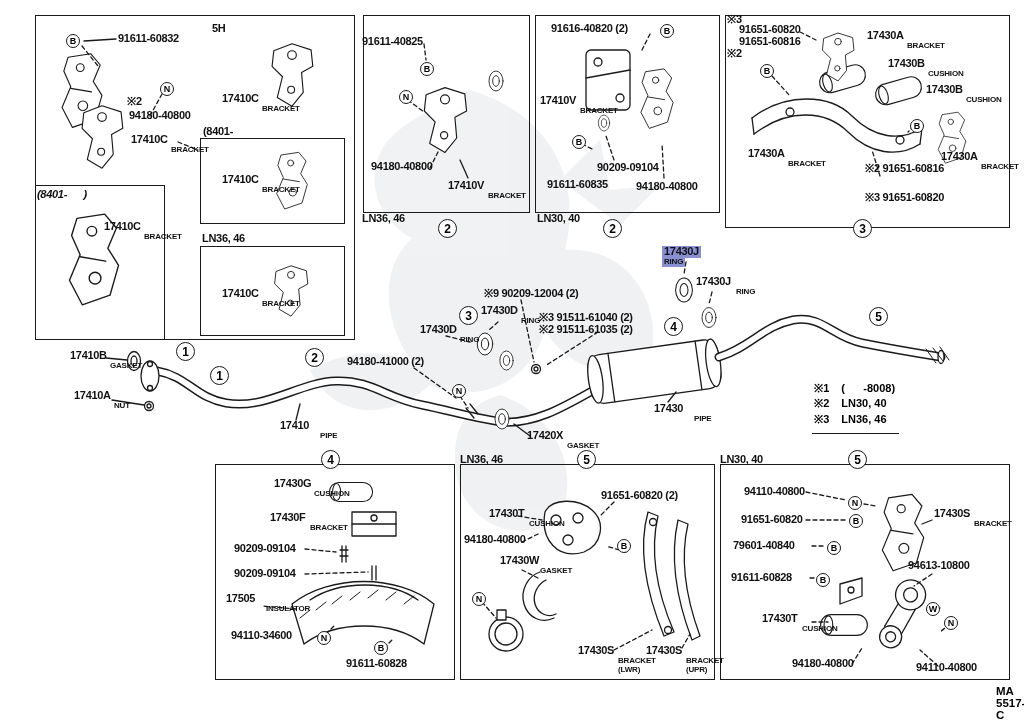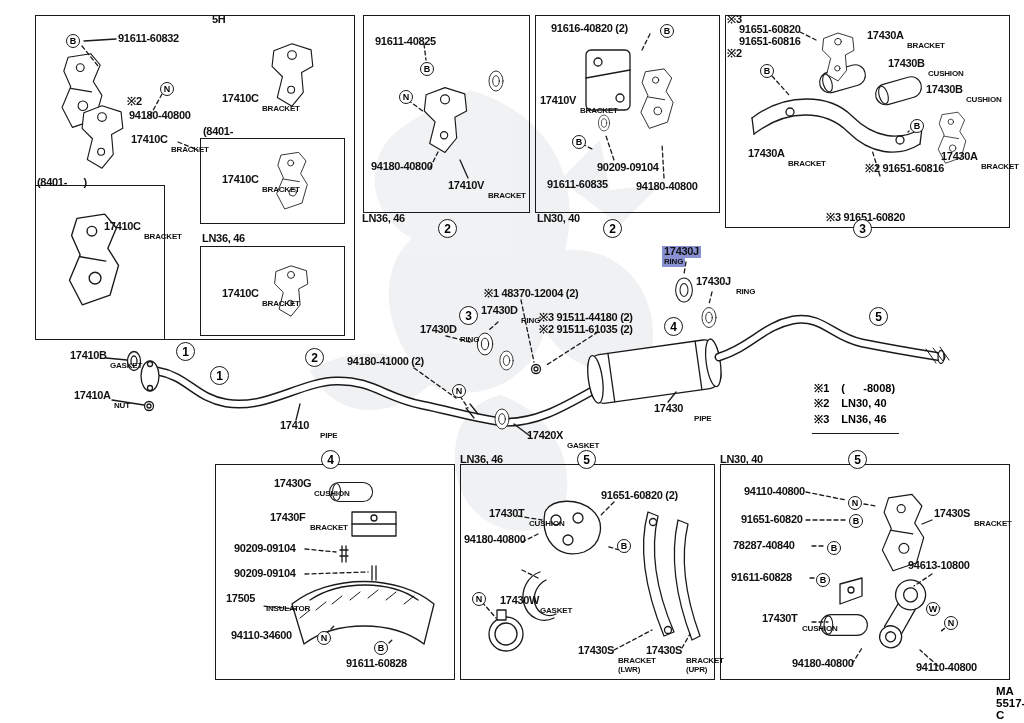--- a/index.html
+++ b/index.html
@@ -252,21 +252,21 @@
     <div class="frame" style="left: 35px; top: 185px; width: 130px; height: 155px;"></div>
     <div class="frame" style="left: 363px; top: 15px; width: 167px; height: 198px;"></div>
     <div class="frame" style="left: 535px; top: 15px; width: 185px; height: 198px;"></div>
     <div class="frame" style="left: 725px; top: 15px; width: 285px; height: 213px;"></div>
     <div class="frame" style="left: 215px; top: 464px; width: 240px; height: 216px;"></div>
     <div class="frame" style="left: 460px; top: 464px; width: 255px; height: 216px;"></div>
     <div class="frame" style="left: 720px; top: 464px; width: 290px; height: 216px;"></div>
     <div class="lbl" style="left: 118px; top: 33px;">
       <span class="main">91611-60832</span>
     </div>
-    <div class="lbl note" style="left: 212px; top: 14px; text-align: center;">
+    <div class="lbl note" style="left: 212px; top: 23px; text-align: center;">
       <span class="main">5H</span>
     </div>
     <div class="lbl note" style="left: 127px; top: 96px;">
       <span class="main">※2</span>
     </div>
     <div class="lbl" style="left: 129px; top: 110px;">
       <span class="main">94180-40800</span>
     </div>
     <div class="lbl" style="left: 131px; top: 134px;">
       <span class="main">17410C</span>
@@ -276,35 +276,35 @@
       <span class="main">17410C</span>
       <span class="sub">BRACKET</span>
     </div>
     <div class="lbl note" style="left: 203px; top: 126px;">
       <span class="main">(8401-</span>
     </div>
     <div class="lbl" style="left: 222px; top: 174px;">
       <span class="main">17410C</span>
       <span class="sub">BRACKET</span>
     </div>
-    <div class="lbl note" style="left: 37px; top: 177px;">
+    <div class="lbl note" style="left: 37px; top: 189px; font-style: italic;">
       <span class="main">(8401-      )</span>
     </div>
     <div class="lbl" style="left: 104px; top: 221px;">
       <span class="main">17410C</span>
       <span class="sub">BRACKET</span>
     </div>
     <div class="lbl note" style="left: 202px; top: 233px;">
       <span class="main">LN36, 46</span>
     </div>
     <div class="lbl" style="left: 222px; top: 288px;">
       <span class="main">17410C</span>
       <span class="sub">BRACKET</span>
     </div>
-    <div class="lbl" style="left: 375px; top: 36px;">
+    <div class="lbl" style="left: 362px; top: 36px;">
       <span class="main">91611-40825</span>
     </div>
     <div class="lbl" style="left: 371px; top: 161px;">
       <span class="main">94180-40800</span>
     </div>
     <div class="lbl" style="left: 448px; top: 180px;">
       <span class="main">17410V</span>
       <span class="sub">BRACKET</span>
     </div>
     <div class="lbl note" style="left: 362px; top: 213px;">
@@ -357,21 +357,21 @@
       <span class="main">17430A</span>
       <span class="sub">BRACKET</span>
     </div>
     <div class="lbl" style="left: 941px; top: 151px;">
       <span class="main">17430A</span>
       <span class="sub">BRACKET</span>
     </div>
     <div class="lbl" style="left: 865px; top: 163px;">
       <span class="main">※2 91651-60816</span>
     </div>
-    <div class="lbl" style="left: 826px; top: 192px; margin-top: 20px;">
+    <div class="lbl" style="left: 865px; top: 192px;">
       <span class="main">※3 91651-60820</span>
     </div>
     <div class="lbl" style="left: 70px; top: 350px;">
       <span class="main">17410B</span>
       <span class="sub">GASKET</span>
     </div>
     <div class="lbl" style="left: 74px; top: 390px;">
       <span class="main">17410A</span>
       <span class="sub">NUT</span>
     </div>
@@ -380,32 +380,32 @@
       <span class="sub">PIPE</span>
     </div>
     <div class="lbl" style="left: 347px; top: 356px;">
       <span class="main">94180-41000 (2)</span>
     </div>
     <div class="lbl" style="left: 527px; top: 430px;">
       <span class="main">17420X</span>
       <span class="sub">GASKET</span>
     </div>
     <div class="lbl" style="left: 484px; top: 288px;">
-      <span class="main">※1 48370-12004 (2)</span>
+      <span class="main">※9 90209-12004 (2)</span>
     </div>
     <div class="lbl" style="left: 481px; top: 305px;">
       <span class="main">17430D</span>
       <span class="sub">RING</span>
     </div>
     <div class="lbl" style="left: 420px; top: 324px;">
       <span class="main">17430D</span>
       <span class="sub">RING</span>
     </div>
     <div class="lbl" style="left: 539px; top: 312px;">
-      <span class="main">※3 91511-44180 (2)</span>
+      <span class="main">※3 91511-61040 (2)</span>
     </div>
     <div class="lbl" style="left: 539px; top: 324px;">
       <span class="main">※2 91511-61035 (2)</span>
     </div>
     <div class="lbl" style="left: 662px; top: 246px;">
       <span class="main hl">17430J</span>
       <span class="sub hl">RING</span>
     </div>
     <div class="lbl" style="left: 696px; top: 276px;">
       <span class="main">17430J</span>
@@ -445,21 +445,21 @@
     <div class="lbl" style="left: 489px; top: 508px;">
       <span class="main">17430T</span>
       <span class="sub">CUSHION</span>
     </div>
     <div class="lbl" style="left: 464px; top: 534px;">
       <span class="main">94180-40800</span>
     </div>
     <div class="lbl" style="left: 589px; top: 490px; margin-left: 12px;">
       <span class="main">91651-60820 (2)</span>
     </div>
-    <div class="lbl" style="left: 500px; top: 555px; margin-top: 40px;">
+    <div class="lbl" style="left: 500px; top: 555px;">
       <span class="main">17430W</span>
       <span class="sub">GASKET</span>
     </div>
     <div class="lbl" style="left: 578px; top: 645px;">
       <span class="main">17430S</span>
       <span class="sub">BRACKET</span>
       <span class="sub">(LWR)</span>
     </div>
     <div class="lbl" style="left: 646px; top: 645px;">
       <span class="main">17430S</span>
@@ -473,21 +473,21 @@
       <span class="main">94110-40800</span>
     </div>
     <div class="lbl" style="left: 741px; top: 514px;">
       <span class="main">91651-60820</span>
     </div>
     <div class="lbl" style="left: 934px; top: 508px;">
       <span class="main">17430S</span>
       <span class="sub">BRACKET</span>
     </div>
     <div class="lbl" style="left: 733px; top: 540px;">
-      <span class="main">78287-40840</span>
+      <span class="main">79601-40840</span>
     </div>
     <div class="lbl" style="left: 731px; top: 572px;">
       <span class="main">91611-60828</span>
     </div>
     <div class="lbl" style="left: 908px; top: 560px;">
       <span class="main">94613-10800</span>
     </div>
     <div class="lbl" style="left: 762px; top: 613px;">
       <span class="main">17430T</span>
       <span class="sub">CUSHION</span>

